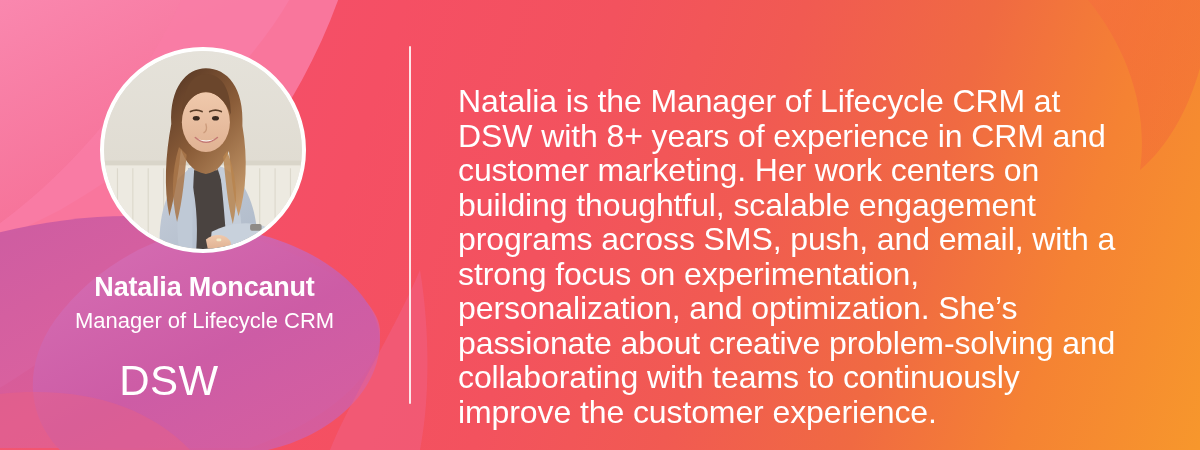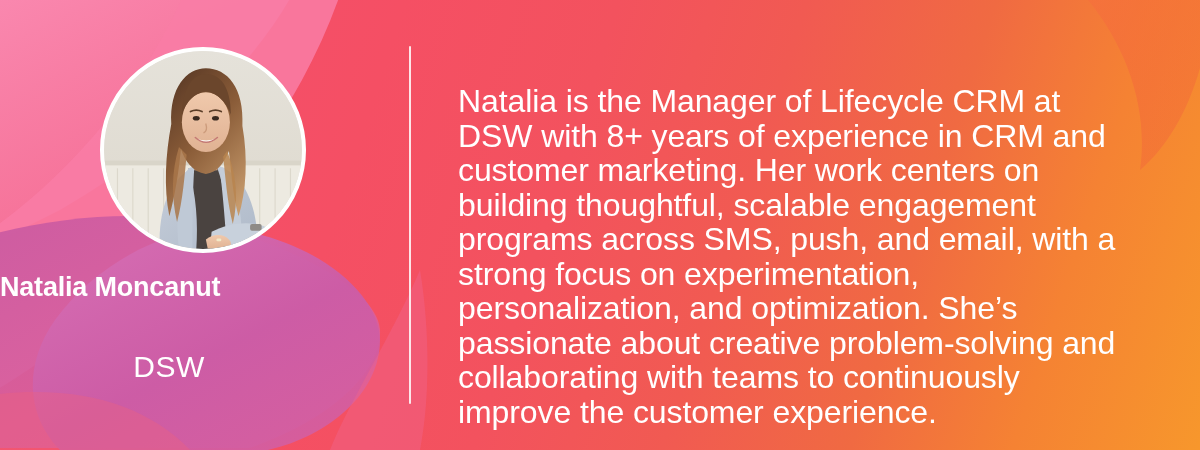--- a/index.html
+++ b/index.html
@@ -89,39 +89,39 @@
   .speaker-name {
     position: absolute;
     left: 0;
     top: 271px;
     width: 409px;
     font-size: 27px;
     font-weight: bold;
     color: #ffffff;
     letter-spacing: -0.2px;
     line-height: 32px;
-    text-align: left;
+    text-align: center;
   }
   .speaker-title {
     position: absolute;
     left: 0;
     top: 307px;
     width: 409px;
     font-size: 22px;
     font-weight: 400;
     color: #ffffff;
     line-height: 28px;
     text-align: center;
   }
   .speaker-company {
     position: absolute;
     left: 0;
-    top: 347px;
+    top: 361px;
     width: 338px;
-    font-size: 30px;
+    font-size: 42px;
     font-weight: 300;
     color: #ffffff;
     line-height: 40px;
     letter-spacing: 0.5px;
     text-align: center;
   }
 
   
   .bio {
     position: absolute;
@@ -259,20 +259,21 @@
           <path d="M 95 90 Q 106 100 118 90" stroke="#C47A74" stroke-width="1.6" fill="none" stroke-linecap="round"></path>
 
           <path d="M 78 100 C 70 126 70 152 76 178 C 82 156 84 128 86 108 Z" fill="#A9774A" opacity="0.85"></path>
           <path d="M 128 104 C 138 128 140 156 134 180 C 128 156 126 128 124 110 Z" fill="#B9854F" opacity="0.85"></path>
         </g>
       </svg>
     </div>
 
     <div class="speaker-name">Natalia Moncanut</div>
 
+    <div class="speaker-title">Manager of Lifecycle CRM</div>
 
     <div class="speaker-company">DSW</div>
   </div>
 
   <div class="divider"></div>
 
   <div class="bio">Natalia is the Manager of Lifecycle CRM at DSW with 8+ years of experience in CRM and customer marketing. Her work centers on building thoughtful, scalable engagement programs across SMS, push, and email, with a strong focus on experimentation, personalization, and optimization. She’s passionate about creative problem-solving and collaborating with teams to continuously improve the customer experience.</div>
 
 </div>
 

